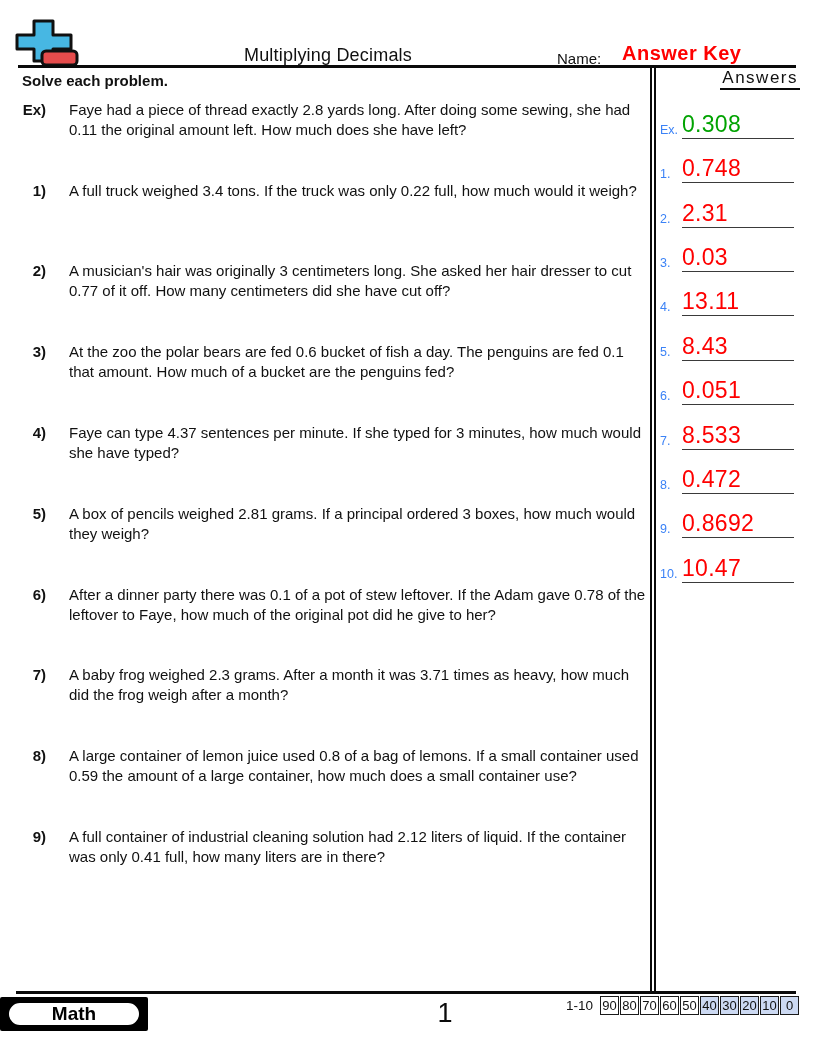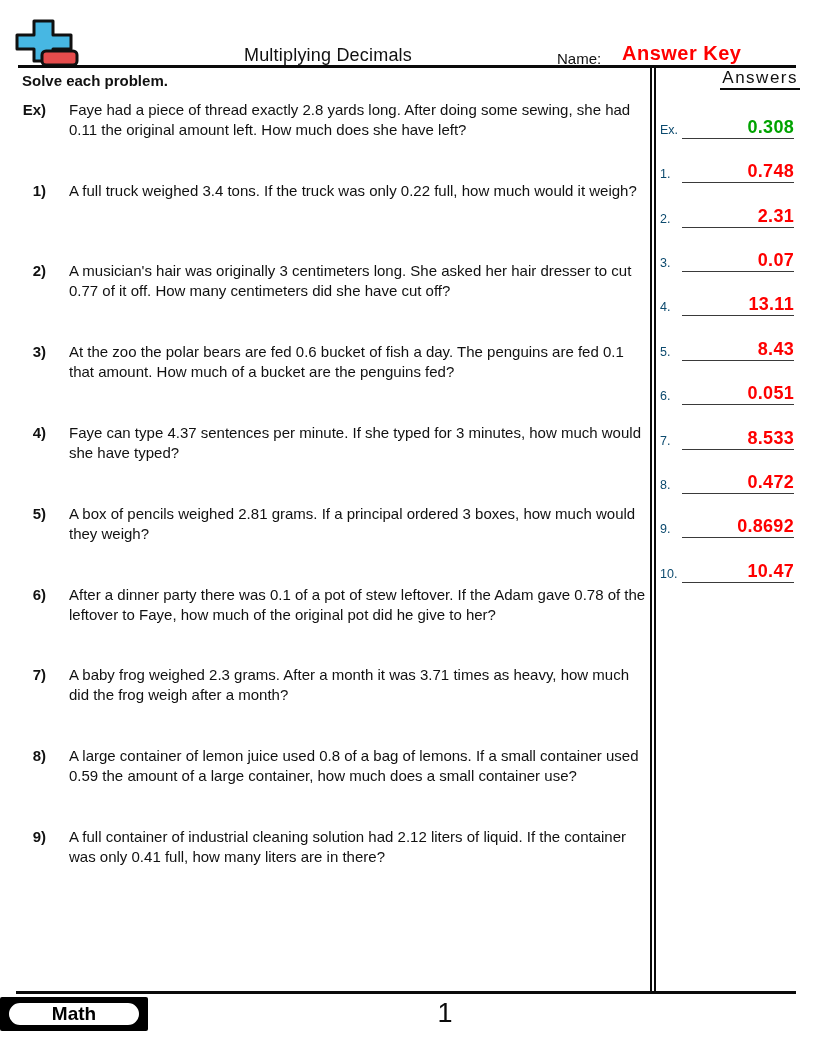--- a/index.html
+++ b/index.html
@@ -28,24 +28,24 @@
           font-size:15px; line-height:20px; flex:none; }
   .ptext { width:584px; font-size:15px; line-height:20px;margin-left:15px; }
 
   
   .vdivider { position:absolute; left:650px; top:65px; height:928px; width:6px;
               border-left:2px solid #0a0a0a; border-right:2px solid #0a0a0a; }
   .answers-heading { position:absolute; left:656px; top:68px; width:144px; text-align:right;
                      font-size:17px; font-weight:normal; letter-spacing:1.5px; }
   .answers-heading span { border-bottom:2px solid #0a0a0a; padding:0 2px 1px 2px; }
   .arow { position:absolute; left:656px; width:144px; height:28px; }
-  .alabel { position:absolute; left:4px; bottom:2px; font-size:12.5px; color:#0c4a6e; }
+  .alabel { position:absolute; left:4px; bottom:2px; font-size:12.5px; color:#3b82f6; }
   .aline { position:absolute; left:26px; right:6px; bottom:0; border-bottom:1.5px solid #3a3a3a; }
-  .aval { position:absolute; left:26px; right:6px; bottom:1px; text-align:right;
-          font-size:18px; font-weight:bold; letter-spacing:.3px; }
+  .aval { position:absolute; left:26px; right:6px; bottom:1px; text-align:left;
+          font-size:23px; font-weight:normal; letter-spacing:.3px; }
   .aval.red { color: var(--red); }
   .aval.green { color: var(--green); }
 
   
   .footer-rule { position:absolute; left:16px; top:991px; width:780px; height:3px; background:#0a0a0a; }
   .math-badge { position:absolute; left:0; top:997px; width:148px; height:34px;
                 background:#000; border-radius:2px; display:flex; align-items:center; }
   .math-pill { margin:0 7px; width:134px; height:26px; background:#fff; border:2.5px solid #000;
                border-radius:14px; display:flex; align-items:center; justify-content:center;
                font-size:19px; font-weight:bold; color:#000; }
@@ -134,21 +134,21 @@
     <span class="aval red">0.748</span>
     <span class="aline"></span>
   </div>
   <div class="arow" style="top:200px">
     <span class="alabel">2.</span>
     <span class="aval red">2.31</span>
     <span class="aline"></span>
   </div>
   <div class="arow" style="top:244px">
     <span class="alabel">3.</span>
-    <span class="aval red">0.07</span>
+    <span class="aval red">0.03</span>
     <span class="aline"></span>
   </div>
   <div class="arow" style="top:288px">
     <span class="alabel">4.</span>
     <span class="aval red">13.11</span>
     <span class="aline"></span>
   </div>
   <div class="arow" style="top:333px">
     <span class="alabel">5.</span>
     <span class="aval red">8.43</span>
@@ -179,14 +179,27 @@
     <span class="aval red">10.47</span>
     <span class="aline"></span>
   </div>
 
   <div class="footer-rule"></div>
   <div class="math-badge">
     <span class="math-pill">Math</span>
   </div>
   <div class="pagenum">1</div>
 
+  <div class="score-strip">
+    <span class="score-label">1-10</span>
+    <span class="score-cell">90</span>
+    <span class="score-cell">80</span>
+    <span class="score-cell">70</span>
+    <span class="score-cell">60</span>
+    <span class="score-cell">50</span>
+    <span class="score-cell blue">40</span>
+    <span class="score-cell blue">30</span>
+    <span class="score-cell blue">20</span>
+    <span class="score-cell blue">10</span>
+    <span class="score-cell blue">0</span>
+  </div>
 
 </div>
 
 </body></html>

